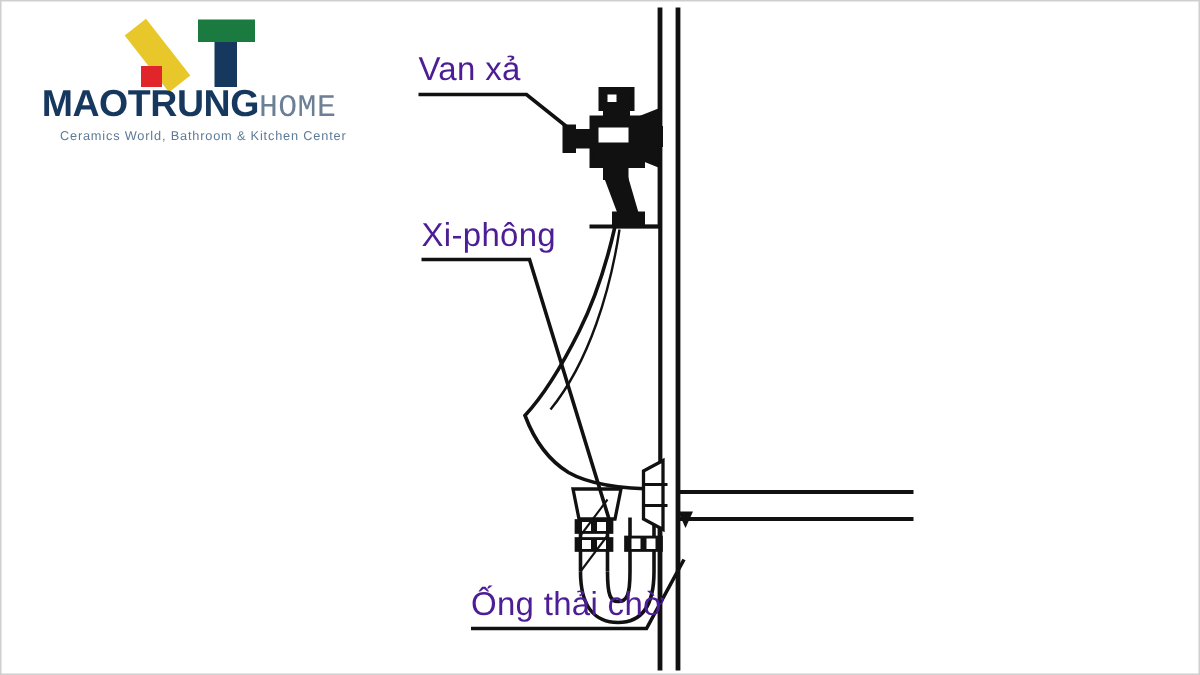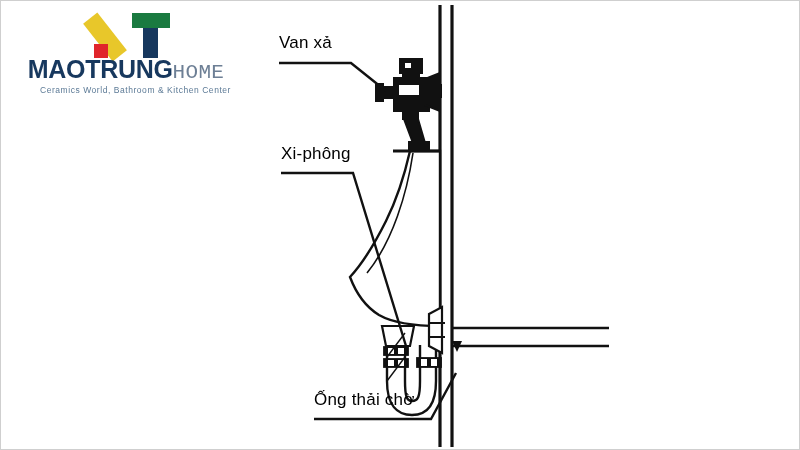--- a/index.html
+++ b/index.html
@@ -111,22 +111,22 @@
   #diagram {
     position: absolute;
     left: 0;
     top: 0;
     width: 800px;
     height: 450px;
   }
   .lbl {
     position: absolute;
     font-family: "Liberation Sans", sans-serif;
-    font-size: 17px;
-    color: #000000;
+    font-size: 22px;
+    color: #4c1d95;
     white-space: nowrap;
     letter-spacing: 0.2px;
   }
   #lbl-van-xa  { left: 278px; top: 32px; }
   #lbl-xiphong { left: 280px; top: 143px; }
   #lbl-ongthai { left: 313px; top: 389px; }
 </style>
 </head>
 <body>
 

